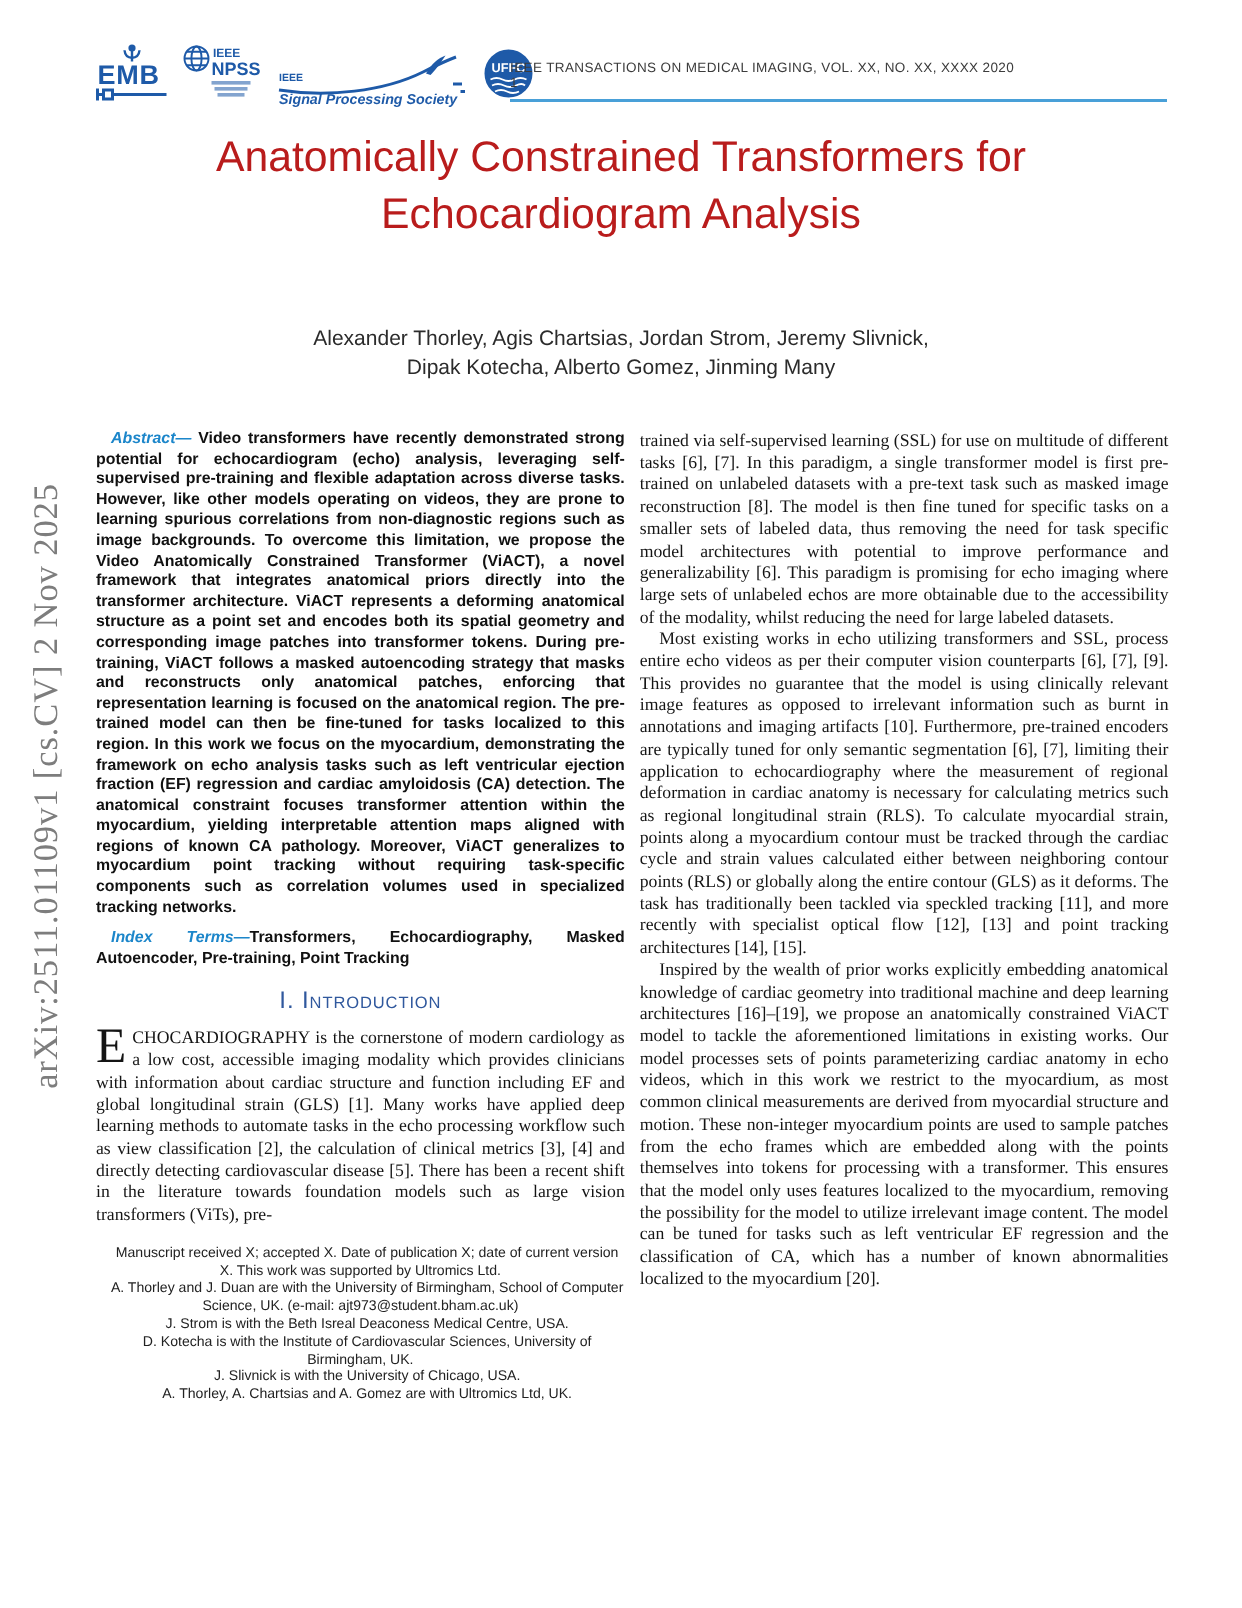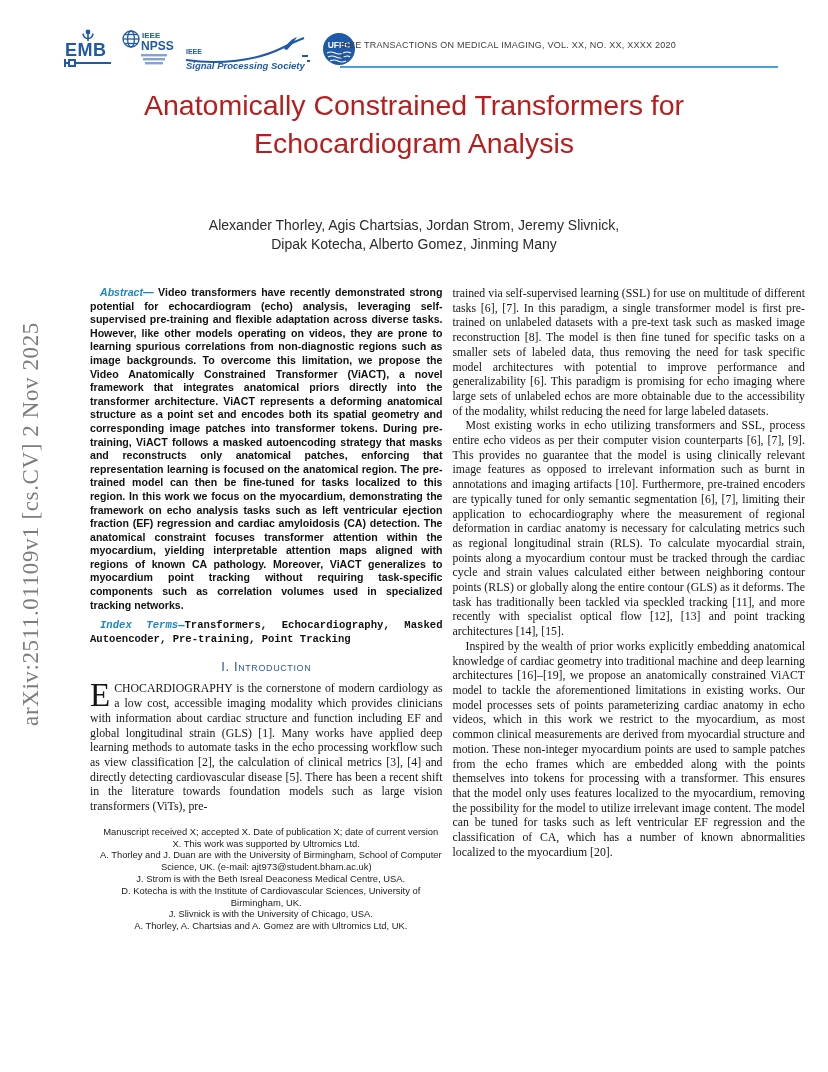--- a/index.html
+++ b/index.html
@@ -56,40 +56,40 @@
     position:absolute;top:192px;left:0;width:100%;
     text-align:center;
     font-family:"Liberation Sans", sans-serif;
     font-size:14px;line-height:19px;
     color:#2b2b2b;
     margin-top:24px;
   }
   
   .columns{
     position:absolute;top:286px;left:64px;width:715px;
-    display:flex;gap:10px;margin-left:26px;
+    display:flex;gap:10px;
   }
   .col{flex:1;min-width:0;}
   p{margin:0;}
   .abstract,.index-terms{
     font-family:"Liberation Sans", sans-serif;
     font-weight:bold;
     font-size:10.6px;line-height:13.6px;
     text-align:justify;
     text-indent:10px;
     color:#111;
   }
-  .index-terms{margin-top:7px;font-family:Liberation Mono, monospace;}
+  .index-terms{margin-top:7px;}
   .lbl{font-style:italic;color:#1c86ca;}
   .section-heading{
     margin:13px 0 7px 0;
     text-align:center;
     font-family:"Liberation Sans", sans-serif;
     font-weight:normal;
-    font-size:13px;letter-spacing:0.6px;
+    font-size:16px;letter-spacing:0.6px;
     color:#30589d;
   }
   .section-heading .sc{font-variant:small-caps;}
   .body-text{
     font-size:11.8px;line-height:14.7px;
     text-align:justify;
   }
   .indent{text-indent:13px;}
   .dropcap{
     float:left;

